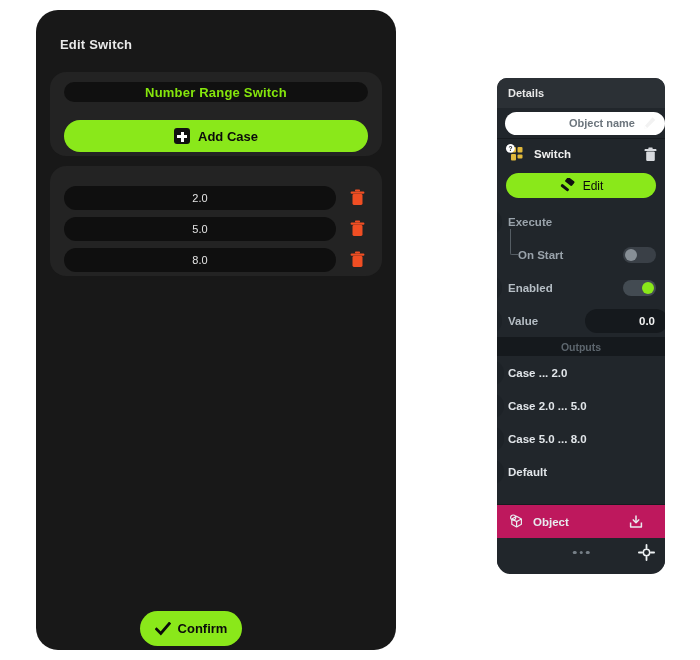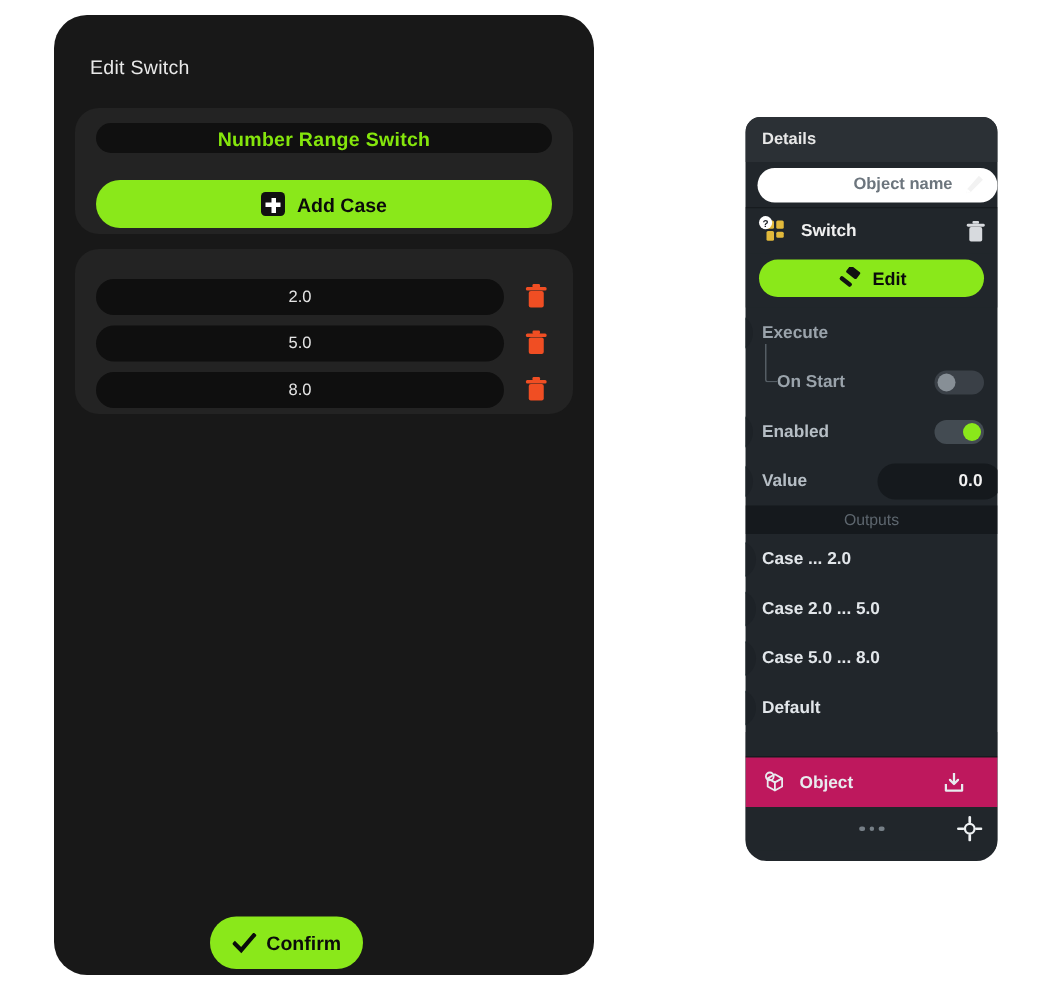--- a/index.html
+++ b/index.html
@@ -10,21 +10,21 @@
   }
   .stage{position:relative;width:700px;height:660px;}
 
   
   .edit-panel{
     position:absolute;left:36px;top:10px;width:360px;height:640px;
     background:#181818;border-radius:22px;
   }
   .edit-title{
     position:absolute;left:24px;top:27px;
-    font-size:13px;font-weight:normal;color:#e9e9e9;letter-spacing:.2px;
+    font-size:13px;font-weight:bold;color:#e9e9e9;letter-spacing:.2px;
   }
   .card{
     position:absolute;background:#232323;border-radius:16px;
   }
   .card-top{left:14px;top:62px;width:332px;height:84px;}
   .card-list{left:14px;top:156px;width:332px;height:110px;}
 
   .name-field{
     position:absolute;left:14px;top:10px;width:304px;height:20px;
     background:#101010;border-radius:16px;
@@ -97,21 +97,21 @@
     height:30px;display:flex;align-items:center;padding:0 8px 0 8px;gap:7px;
     background:#21262b;
   }
   .switch-row .nm{font-size:11.5px;color:#f0f0f0;font-weight:bold;flex:1;}
 
   .edit-btn-wrap{padding:4px 9px 7px 9px;background:#21262b;}
   .edit-btn{
     width:150px;height:25px;background:#8ae81a;border-radius:13px;border:none;padding:0;
     display:flex;align-items:center;justify-content:center;gap:7px;cursor:pointer;
   }
-  .edit-btn .lbl{font-size:12px;font-weight:bold;color:#0b0b0b;font-family:"Liberation Sans",sans-serif;}
+  .edit-btn .lbl{font-size:12px;font-weight:normal;color:#0b0b0b;font-family:"Liberation Sans",sans-serif;}
 
   .prop{position:relative;height:33px;display:flex;align-items:center;padding-left:11px;}
   .prop .lab{font-size:11.5px;color:#9aa3ab;font-weight:bold;}
   .prop.light .lab{color:#b6bec5;}
 
   .port{
     position:absolute;left:-21px;top:50%;transform:translateY(-50%);
     width:26px;height:26px;border-radius:50%;background:#1d2227;
     display:flex;align-items:center;justify-content:center;
     box-shadow:-1px 0 0 0 #2e6b6e;cursor:pointer;
@@ -141,21 +141,21 @@
     position:absolute;right:-3px;top:50%;transform:translateY(-50%);
     width:83px;height:24px;background:#15191d;border-radius:12px;
     display:flex;align-items:center;justify-content:flex-end;padding-right:13px;
     box-sizing:border-box;cursor:text;
   }
   .valfield span{font-size:11.5px;color:#f2f2f2;font-weight:bold;}
 
   .outputs-bar{
     height:19px;background:#15191d;display:flex;align-items:center;justify-content:center;
   }
-  .outputs-bar span{font-size:10.5px;color:#5d666e;font-weight:normal;text-align:center;}
+  .outputs-bar span{font-size:10.5px;color:#5d666e;font-weight:bold;text-align:center;}
 
   .outrow{position:relative;height:33px;display:flex;align-items:center;padding-left:11px;}
   .outrow .lab{font-size:11.5px;color:#e2e6ea;font-weight:bold;}
 
   .objfoot{
     height:33px;display:flex;align-items:center;padding:0 21px 0 11px;gap:8px;
     background:#be185d;border-top:1px solid #171b1f;
   }
   .objfoot .lab{font-size:11.5px;color:#e8ecef;font-weight:bold;flex:1;}
 

